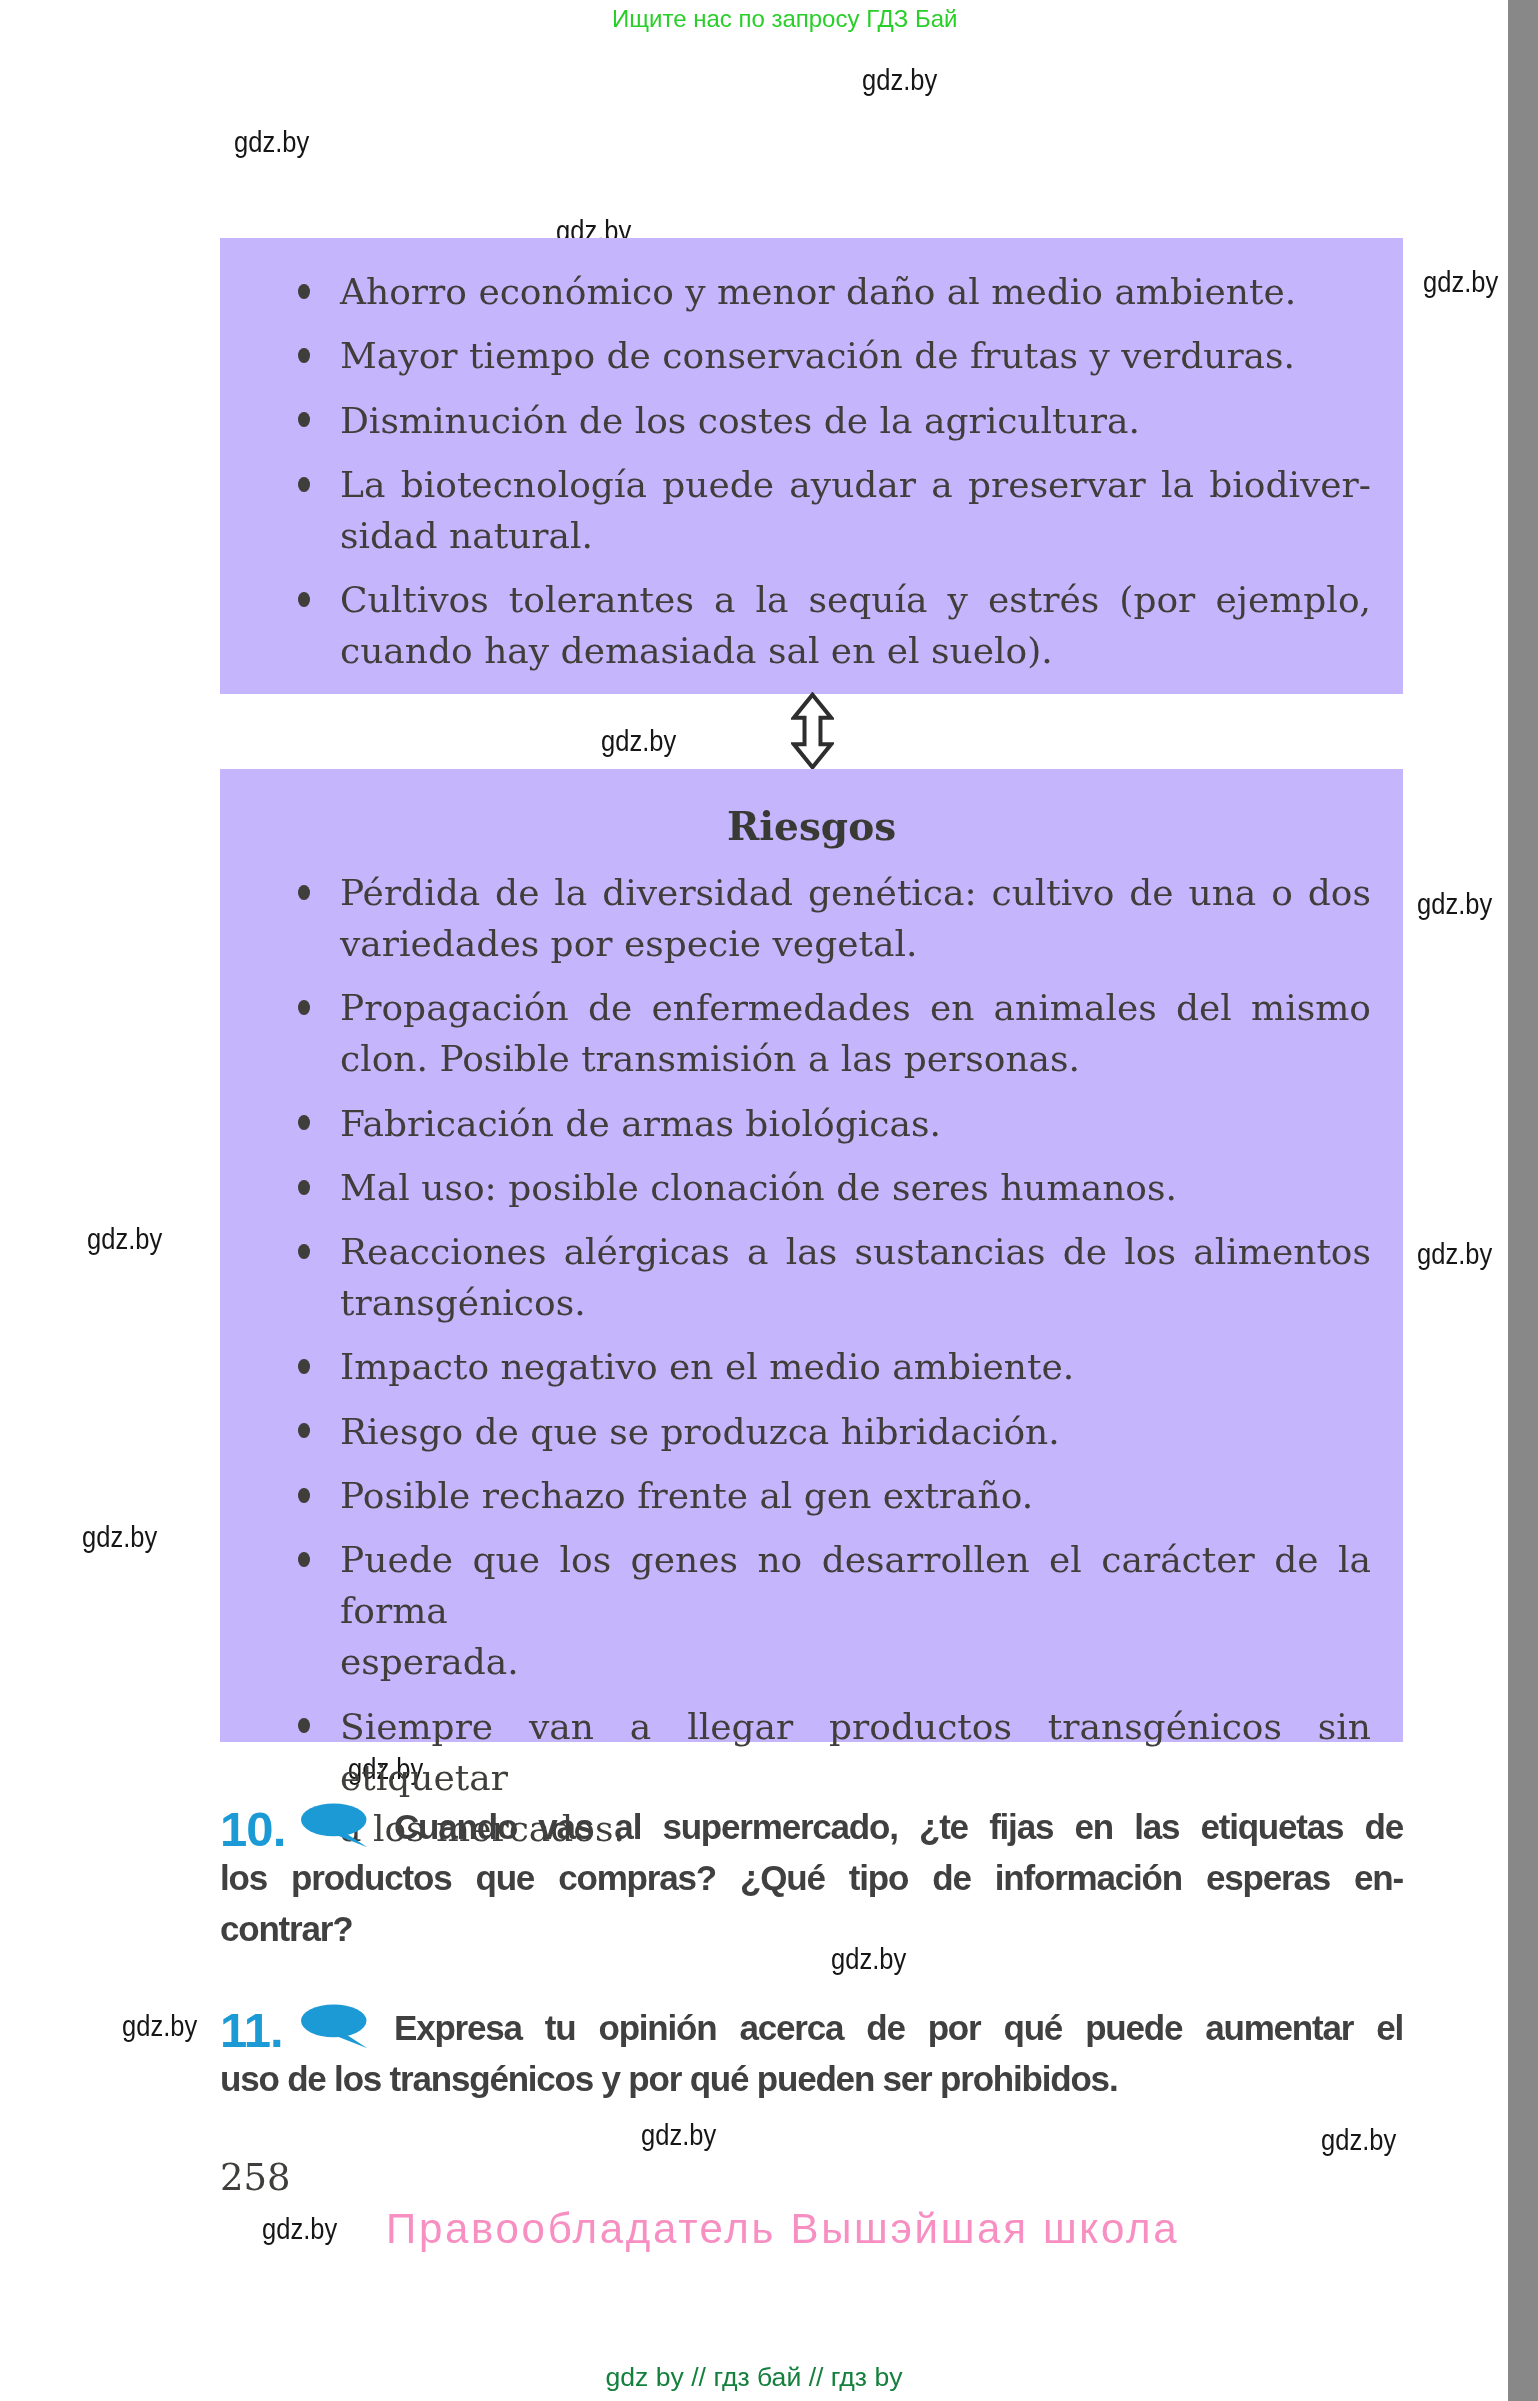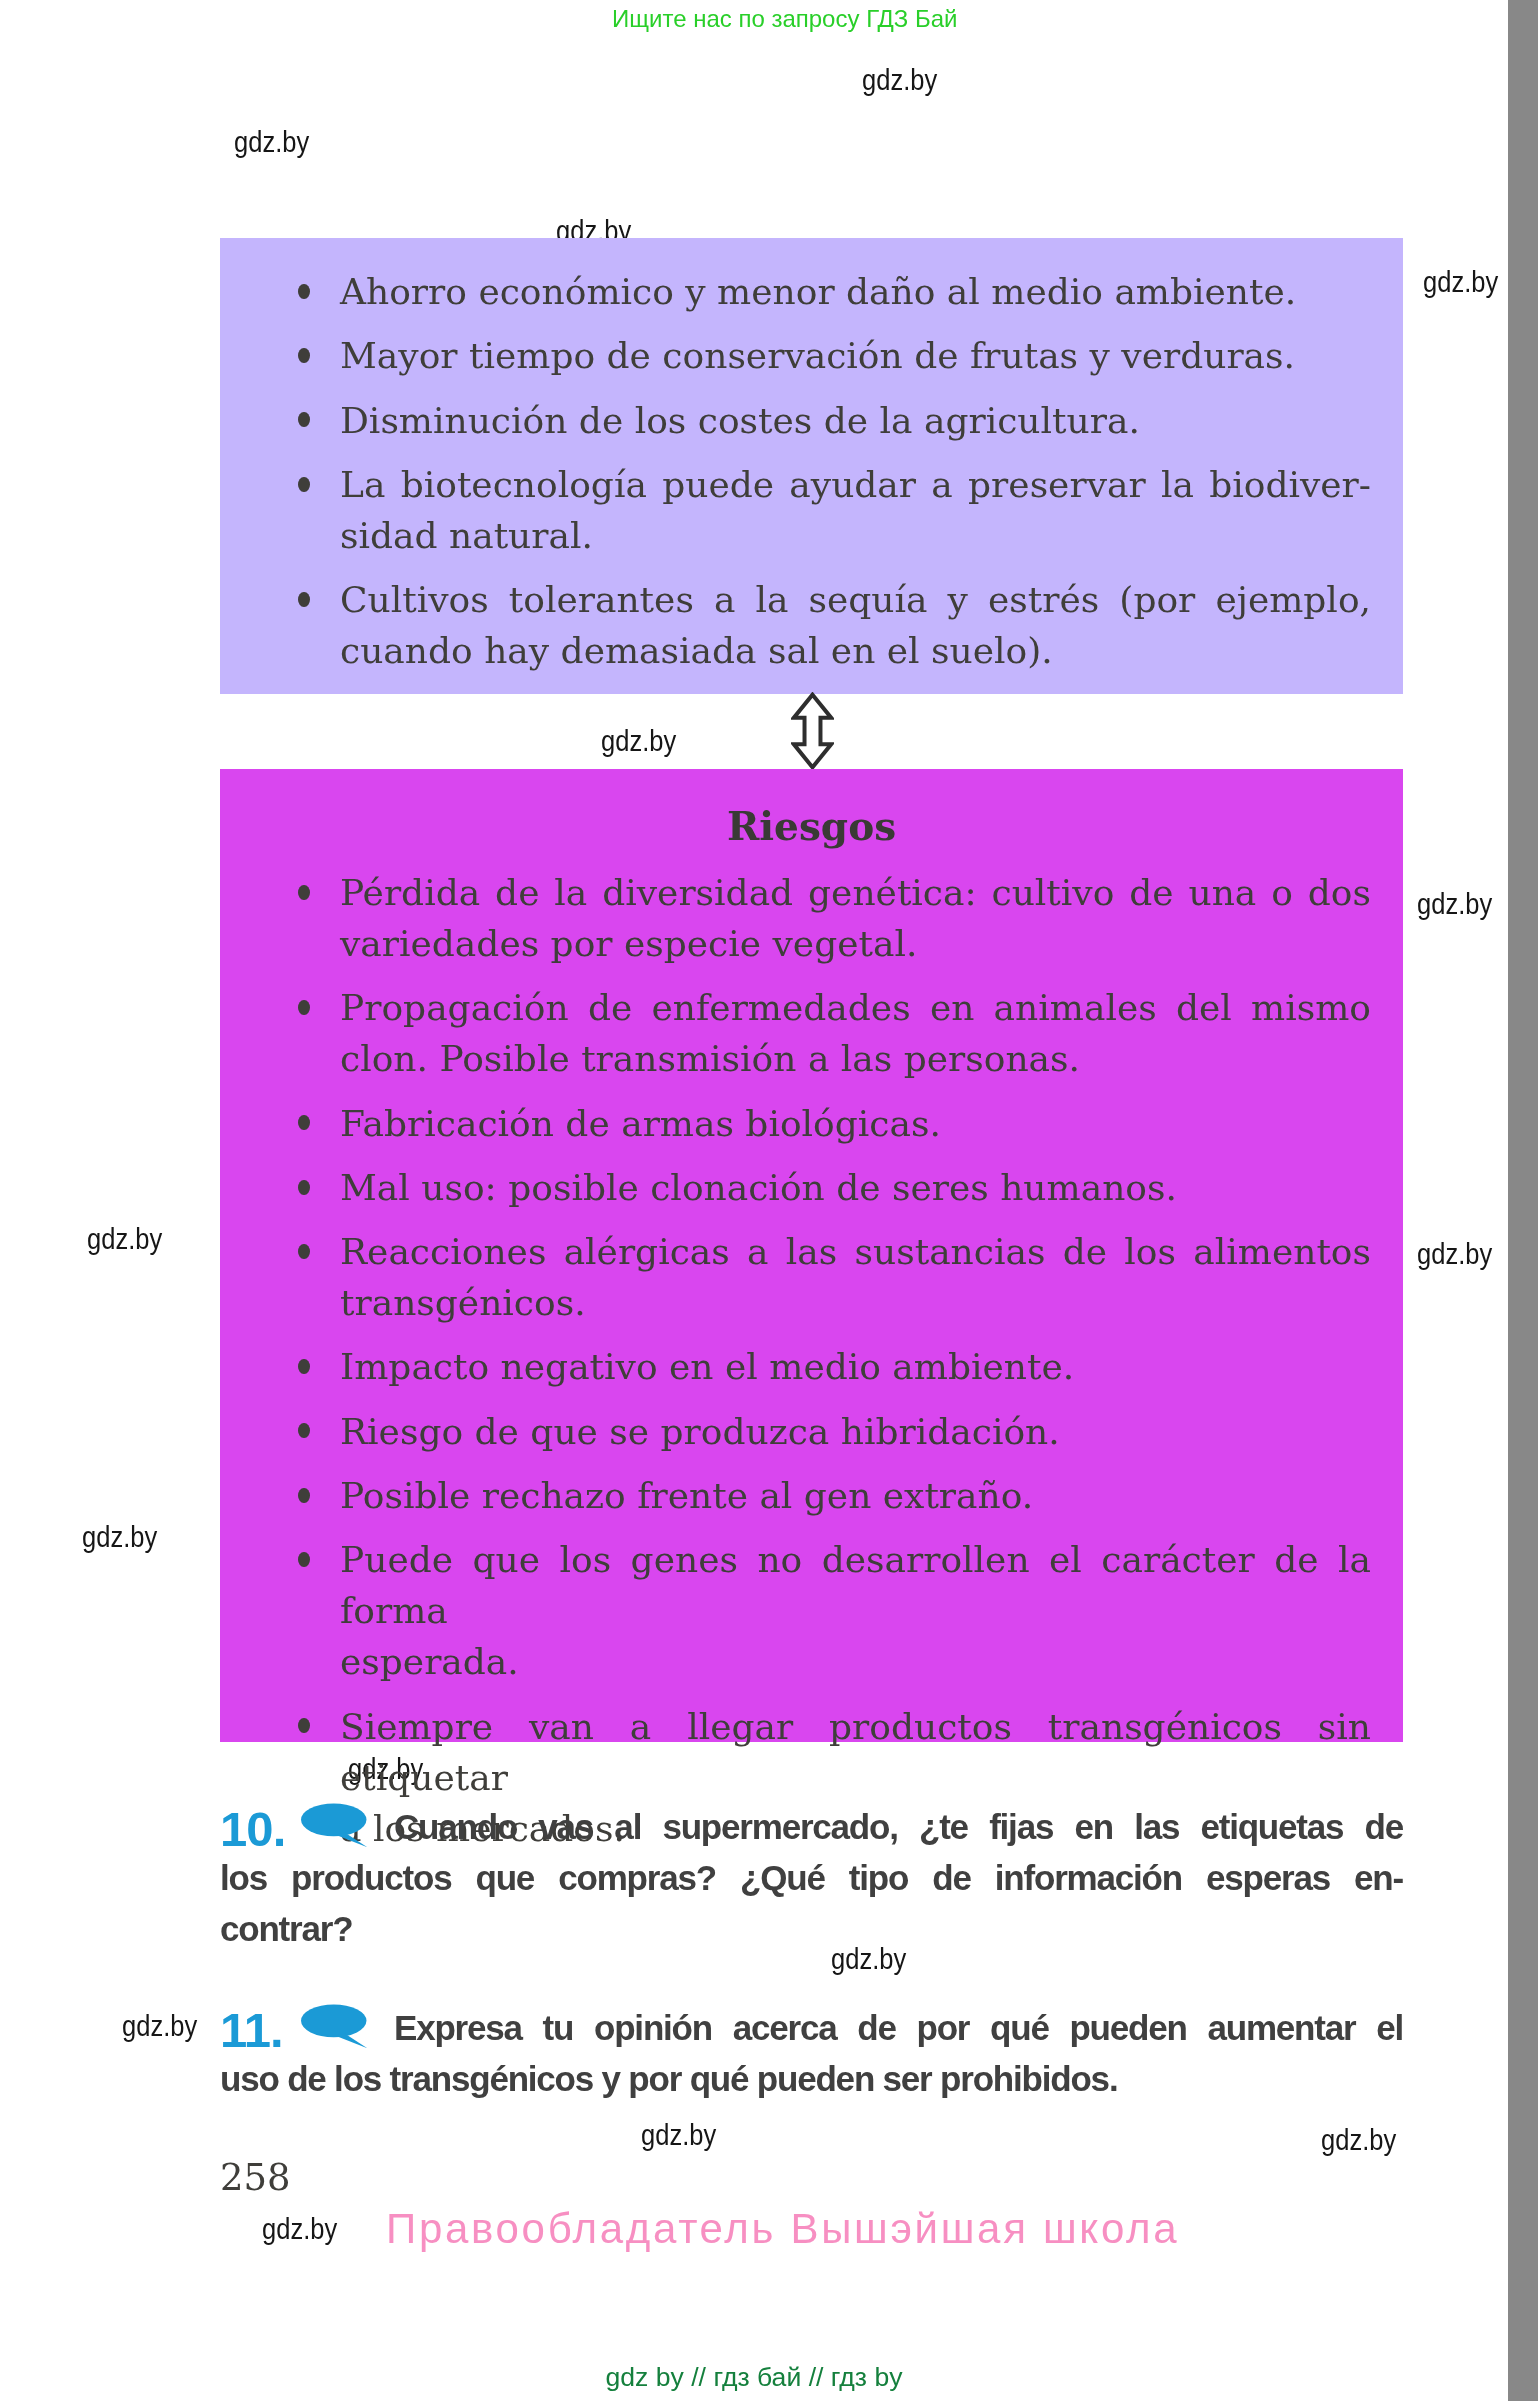--- a/index.html
+++ b/index.html
@@ -21,21 +21,21 @@
   .wm {
     position:absolute; font-size:29px; color:#161616;
     font-family:"Liberation Sans", sans-serif;
     transform:scaleX(0.88); transform-origin:left top;
     white-space:nowrap;
   }
 
   
   .box { position:absolute; left:220px; width:1183px; }
   .box-green { top:238px; height:456px; background:#c4b5fd; }
-  .box-yellow { top:769px; height:973px; background:#d946ef; }
+  .box-yellow { top:769px; height:973px; background:#c4b5fd; }
 
   .box ul {
     list-style:none; margin:0;
     position:absolute; left:80px; right:32px;
   }
   .box-green ul { top:28px; }
   .box-yellow ul { top:98px; }
 
   .box li {
     position:relative; margin:0 0 13.3px 0;
@@ -202,21 +202,21 @@
     </div>
   </div>
 
   <div class="ex ex-11">
     <span class="ex-num">11.</span>
     <svg class="bubble-icon" width="98" height="46" viewBox="0 0 110 52">
       <ellipse cx="40" cy="19" rx="37" ry="18.5" fill="#1b9ad6"></ellipse>
       <polygon points="52,33 78,50 42,36" fill="#1b9ad6"></polygon>
     </svg>
     <div class="ex-lines">
-      <div class="first exjust">Expresa tu opinión acerca de por qué pueden aumentar el</div>
+      <div class="first exjust">Expresa tu opinión acerca de por qué puede aumentar el</div>
       <div>uso de los transgénicos y por qué pueden ser prohibidos.</div>
     </div>
   </div>
 
   <div class="page-number">258</div>
   <div class="copyright">Правообладатель Вышэйшая школа</div>
   <div class="footer-links">gdz by  //  гдз бай  //  гдз by</div>
 
 </div>
 

